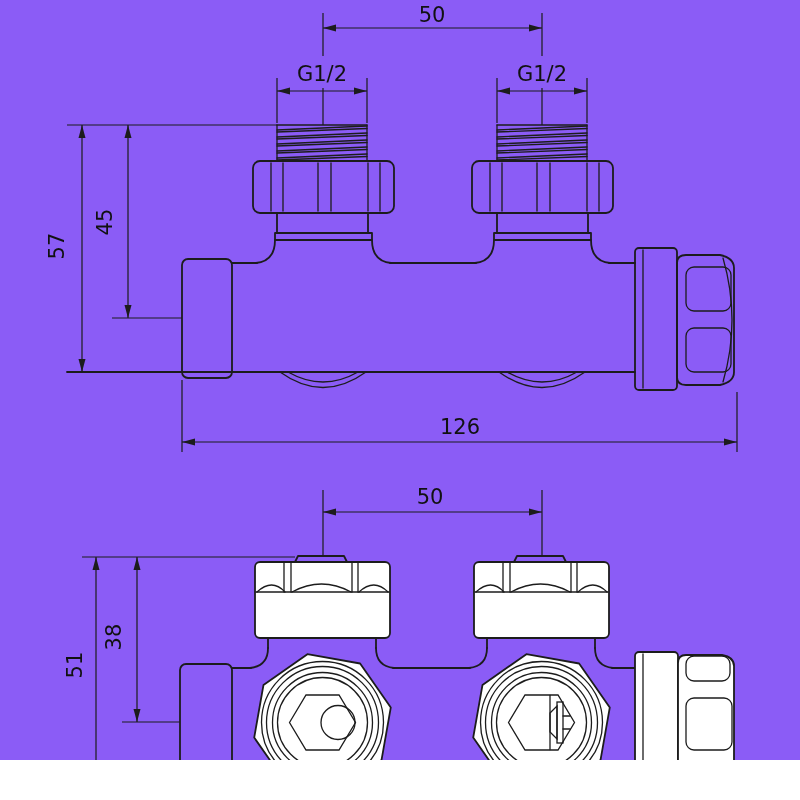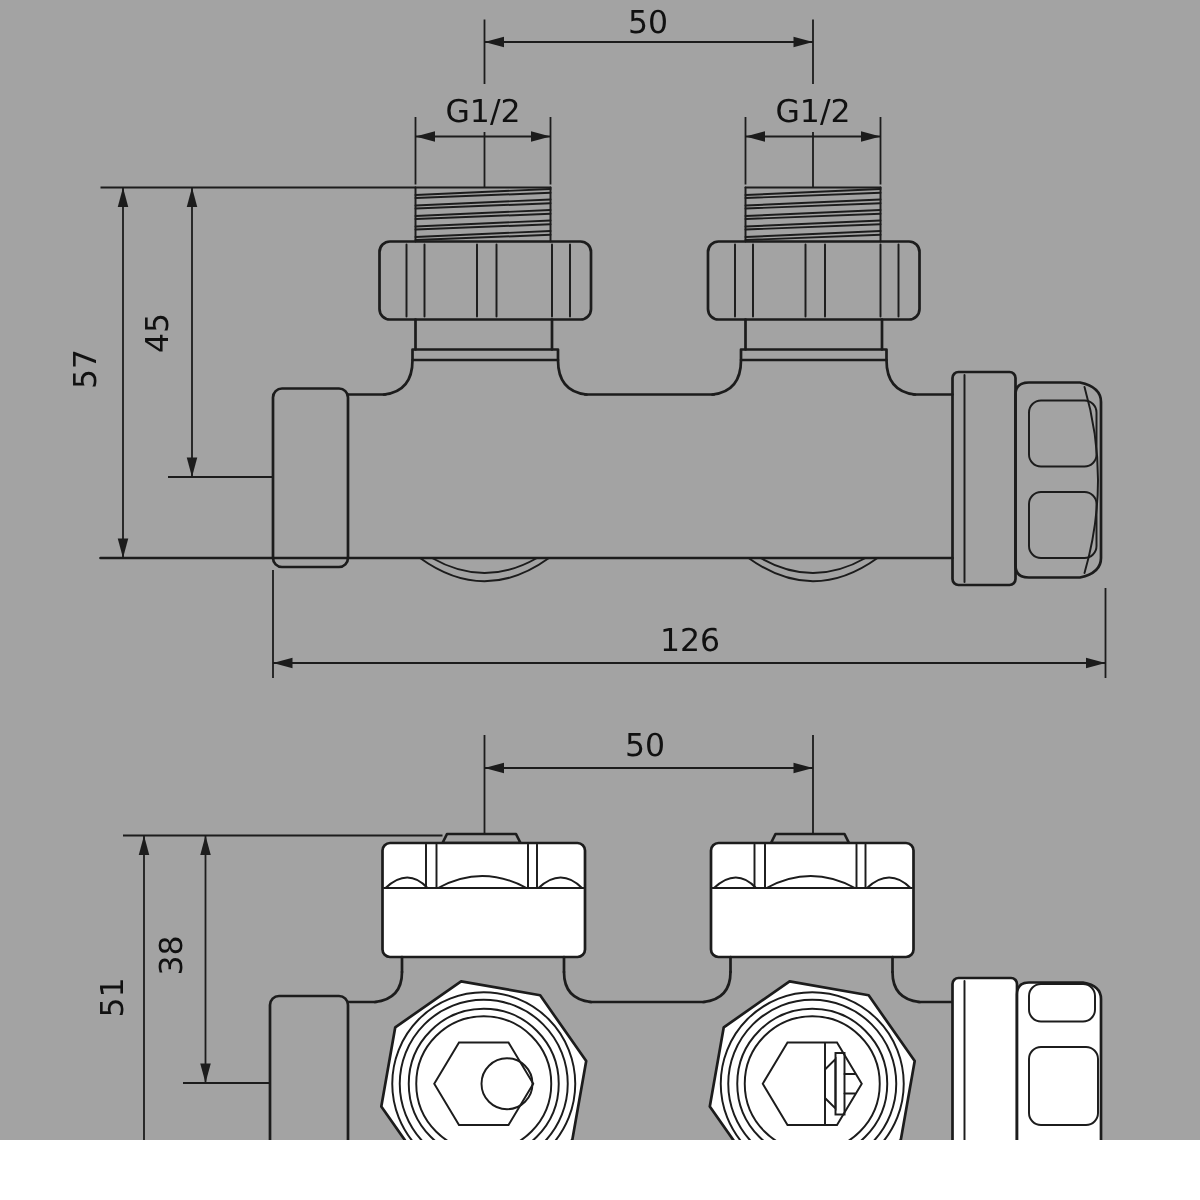--- a/index.html
+++ b/index.html
@@ -1,16 +1,16 @@
 <!DOCTYPE html>
 <html><head>
 <meta charset="utf-8">
 <style>
   html,body{margin:0;padding:0;background:#ffffff;}
-  .stage{width:800px;height:760px;position:relative;background:#a3a3a3;overflow:hidden;}
+  .stage{width:800px;height:760px;position:relative;background:#8b5cf6;overflow:hidden;}
   svg{display:block;}
   .part{fill:none;stroke:#1c1c1c;stroke-width:1.8;stroke-linecap:round;stroke-linejoin:round;}
   .part-fill{fill:#ffffff;stroke:#1c1c1c;stroke-width:1.8;stroke-linejoin:round;}
   .thin{fill:none;stroke:#1c1c1c;stroke-width:1.3;stroke-linecap:round;}
   .dim{fill:none;stroke:#1c1c1c;stroke-width:1.2;stroke-linecap:butt;}
   .arrow{fill:#1c1c1c;stroke:none;}
   .dimtext{font-family:"DejaVu Sans","Liberation Sans",sans-serif;font-size:21px;fill:#111;text-anchor:middle;}
 </style>
 </head>
 <body>

